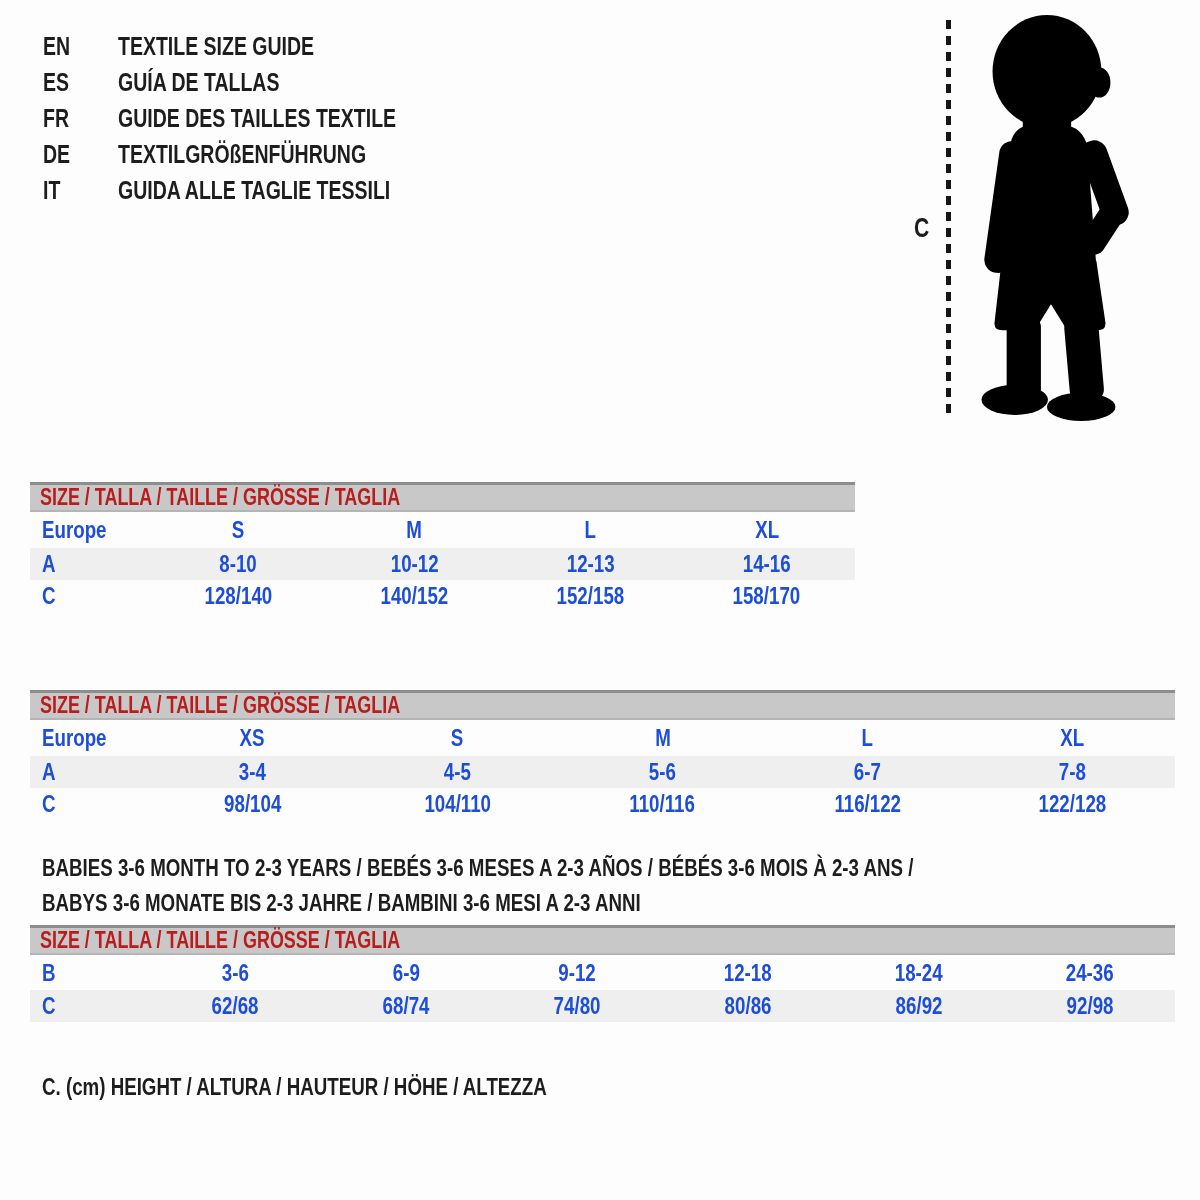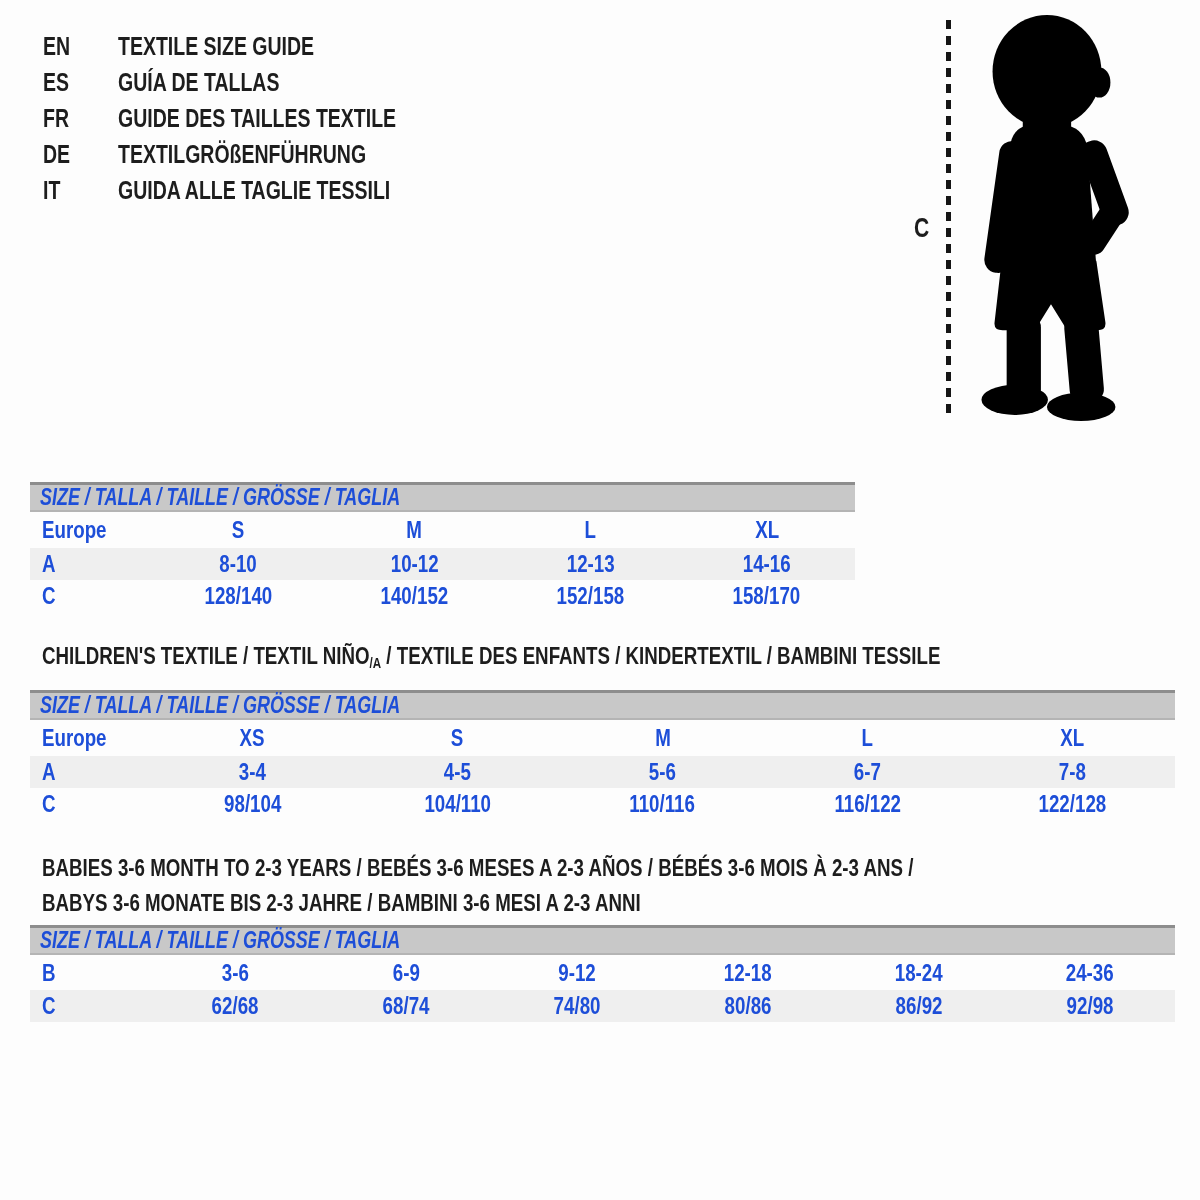--- a/index.html
+++ b/index.html
@@ -36,21 +36,21 @@
   .subs { font-size:0.62em; vertical-align:-0.28em; letter-spacing:0; }
 
   
   .tbl { position:absolute; left:30px; }
   .tbl-junior   { top:482px; width:825px;  }
   .tbl-children { top:690px; width:1145px; }
   .tbl-babies   { top:925px; width:1145px; }
   .size-bar {
     height:30px; background:#c8c8c8;
     border-top:3px solid #8d8d8d; border-bottom:2px solid #b4b4b4;
-    line-height:25px; padding-left:10px; font-size:23px; color:#1d4ed8;font-style:italic;
+    line-height:25px; padding-left:10px; font-size:23px; color:#b91c1c;
   }
   .trow { display:flex; align-items:center; height:32px; font-size:24px; color:#1d4ed8; }
   .trow.thead { height:36px; }
   .trow.rowb  { height:35px; }
   .cell { flex:1; text-align:center; }
   .cell.c0 { flex:0 0 120px; text-align:left; padding-left:12px; }
   .shaded { background:#efefef; }
 
   
   .legend { position:absolute; left:42px; top:1070px; font-size:24px; line-height:34px; }
@@ -124,23 +124,20 @@
     </div>
     <div class="trow">
       <span class="cell c0"><span class="cond">C</span></span>
       <span class="cell"><span class="condc">128/140</span></span>
       <span class="cell"><span class="condc">140/152</span></span>
       <span class="cell"><span class="condc">152/158</span></span>
       <span class="cell"><span class="condc">158/170</span></span>
     </div>
   </div>
 
-  <h2 class="title t-children">
-    <span class="cond"><span>CHILDREN'S TEXTILE / TEXTIL NIÑO</span><span class="subs">/A</span><span> / TEXTILE DES ENFANTS / KINDERTEXTIL / BAMBINI TESSILE</span></span>
-  </h2>
   <div class="tbl tbl-children">
     <div class="size-bar">
       <span class="cond">SIZE / TALLA / TAILLE / GRÖSSE / TAGLIA</span>
     </div>
     <div class="trow thead">
       <span class="cell c0"><span class="cond">Europe</span></span>
       <span class="cell"><span class="condc">XS</span></span>
       <span class="cell"><span class="condc">S</span></span>
       <span class="cell"><span class="condc">M</span></span>
       <span class="cell"><span class="condc">L</span></span>
@@ -186,15 +183,16 @@
       <span class="cell"><span class="condc">62/68</span></span>
       <span class="cell"><span class="condc">68/74</span></span>
       <span class="cell"><span class="condc">74/80</span></span>
       <span class="cell"><span class="condc">80/86</span></span>
       <span class="cell"><span class="condc">86/92</span></span>
       <span class="cell"><span class="condc">92/98</span></span>
     </div>
   </div>
 
   <div class="legend">
+    <div><span class="cond">C. (cm) HEIGHT / ALTURA / HAUTEUR / HÖHE / ALTEZZA</span></div>
   </div>
 
 </div>
 
 </body></html>

